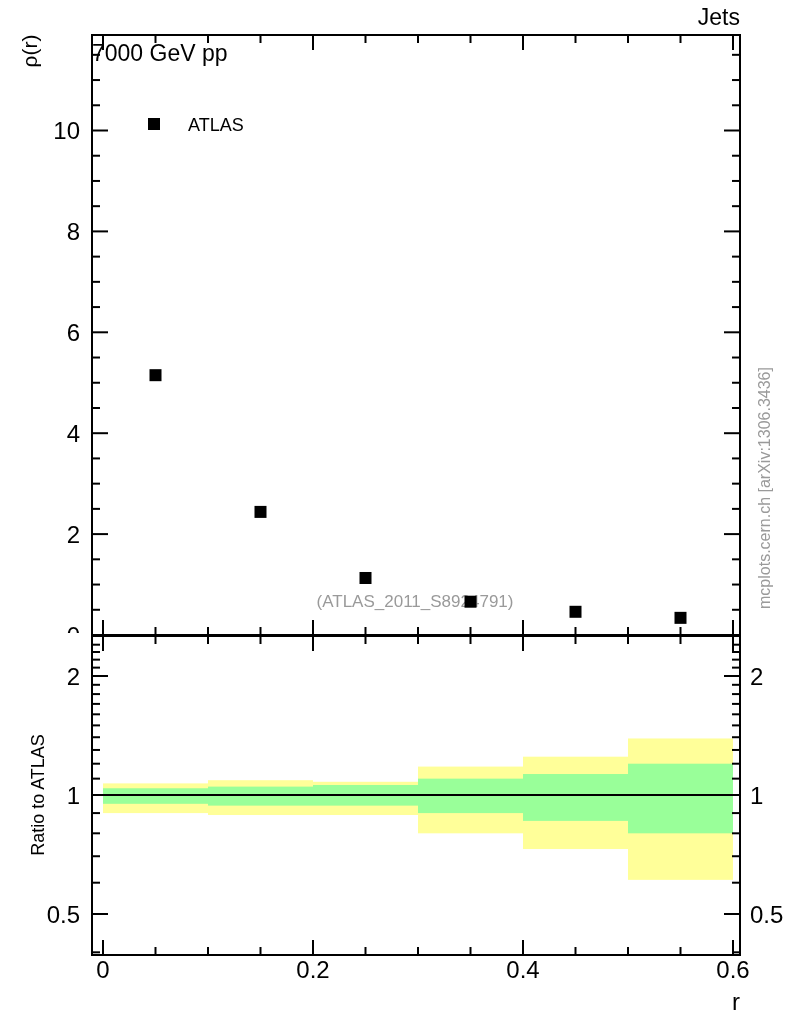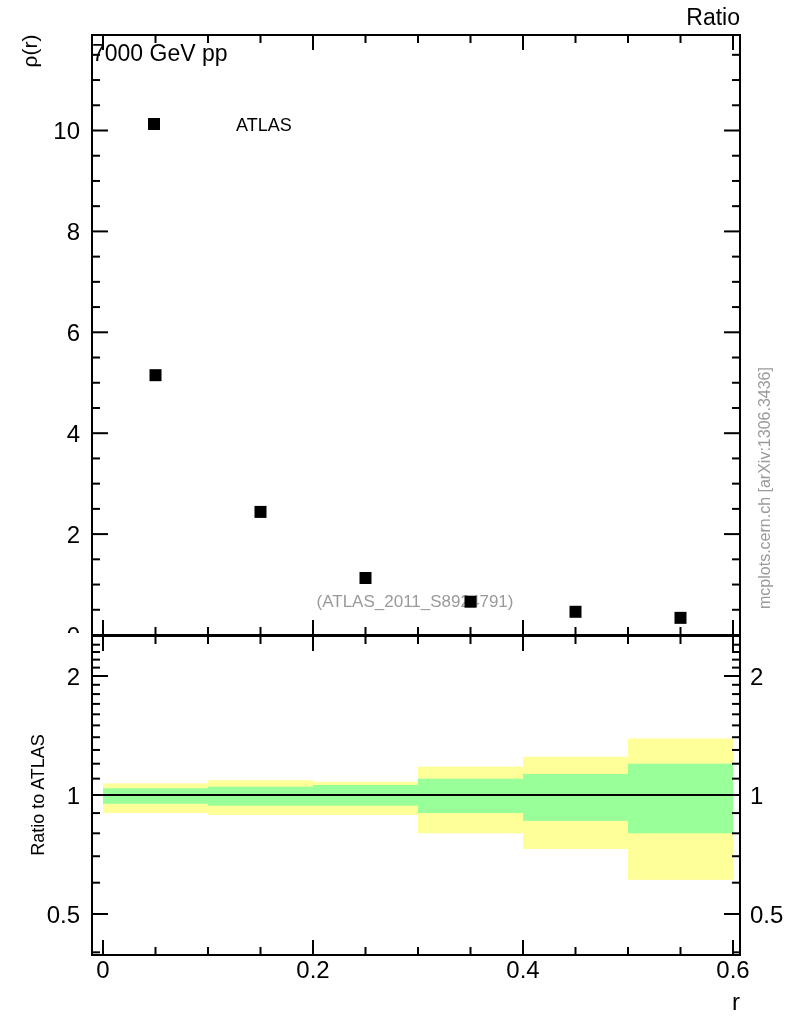--- a/index.html
+++ b/index.html
@@ -203,22 +203,22 @@
     <text x="733" y="969" text-anchor="middle" font-size="24" font-family="&quot;Liberation Sans&quot;,&quot;DejaVu Sans&quot;,sans-serif" fill="#000" dy="0.36em">0.6</text>
     <rect x="149.5" y="369.18249999999995" width="12" height="12" fill="#000000"></rect>
     <rect x="254.5" y="505.902" width="12" height="12" fill="#000000"></rect>
     <rect x="359.5" y="571.9915" width="12" height="12" fill="#000000"></rect>
     <rect x="464.5" y="595.703" width="12" height="12" fill="#000000"></rect>
     <rect x="569.5" y="605.793" width="12" height="12" fill="#000000"></rect>
     <rect x="674.5" y="611.847" width="12" height="12" fill="#000000"></rect>
   </svg>
 
 <div class="txt title z3" style="left:92px;top:17px;transform:translateY(-50%);margin-top:36px;">7000 GeV pp</div>
-<div class="txt title z3" style="right:46px;top:17px;transform:translateY(-50%);">Ratio</div>
+<div class="txt title z3" style="right:46px;top:17px;transform:translateY(-50%);">Jets</div>
 
 <div class="txt rot z3" style="left:29px;top:51px;font-size:21px;">ρ(r)</div>
 <div class="txt rot z3" style="left:38px;top:795px;font-size:18px;">Ratio to ATLAS</div>
 <div class="txt rot muted z3" style="left:765px;top:488px;font-size:16px;">mcplots.cern.ch [arXiv:1306.3436]</div>
 
 <div class="legend-marker z3" style="left:148px;top:118px;"></div>
-<div class="txt vmid z3" style="left:188px;top:125px;font-size:18px;margin-left:48px;">ATLAS</div>
+<div class="txt vmid z3" style="left:188px;top:125px;font-size:18px;">ATLAS</div>
 
 <div class="txt vmid z3" style="right:46px;top:1002px;font-size:24px;">r</div>
 
 </body></html>

